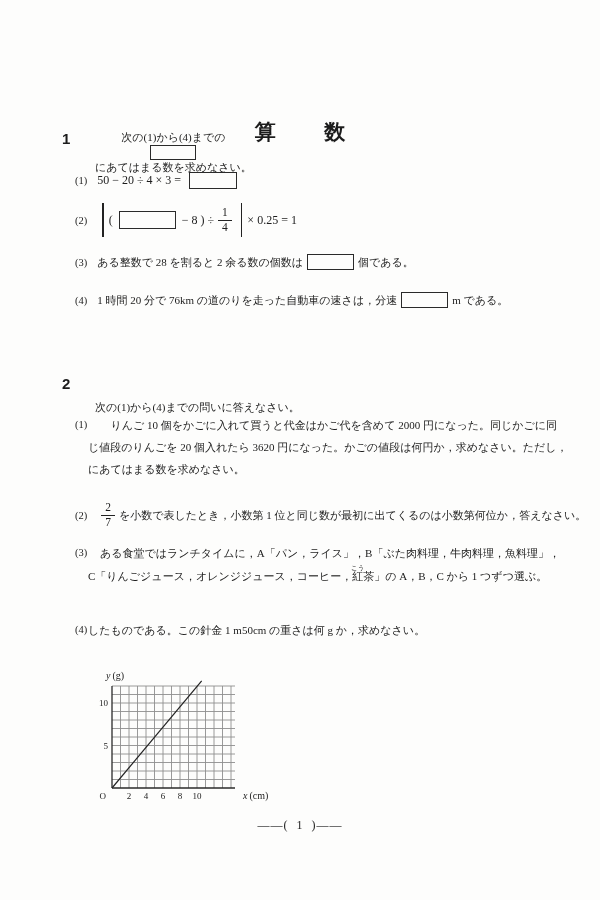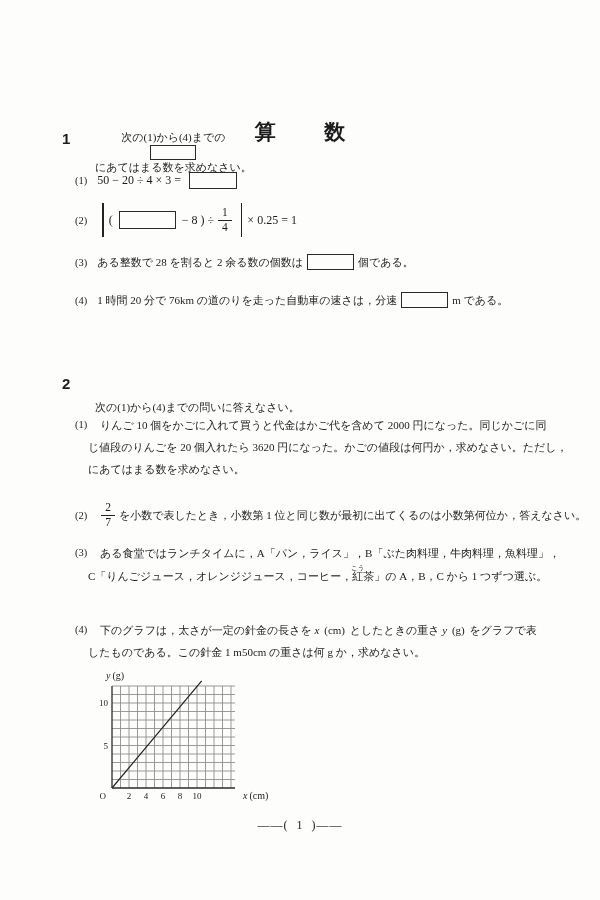--- a/index.html
+++ b/index.html
@@ -33,21 +33,21 @@
   .blank.b-q1{width:46px;height:15px;margin-left:8px;}
   .blank.b-q2{width:55px;height:16px;margin:0 6px;}
   .blank.b-small{width:45px;height:14px;margin:0 4px;}
 
   
   .q{position:absolute;}
   .qlabel{position:absolute;left:0;top:0;font-size:10.5px;line-height:22px;}
   .qbody{margin-left:13px;}
   .p{font-size:11px;line-height:22px;}
   .p .line{white-space:nowrap;}
-  .p .l1{text-indent:12px;}
+  .p .l1{text-indent:12px;text-align:center;}
 
   .formula-row{display:flex;align-items:center;white-space:nowrap;font-size:12px;}
   .formula-row .qlabel-inline{font-size:10.5px;margin-right:10px;}
   .vbar{display:inline-block;width:1.5px;height:34px;background:#222;margin:0 5px;}
   .frac{display:inline-block;text-align:center;font-size:11.5px;line-height:1.15;vertical-align:middle;margin:0 4px;}
   .frac .num{display:block;padding:0 4px;border-bottom:1px solid #222;}
   .frac .den{display:block;padding:0 4px;}
 
   ruby{ruby-position:over;}
   rt{font-size:6.5px;letter-spacing:0;}
@@ -141,21 +141,20 @@
   <span class="qlabel">(3)</span>
   <div class="qbody p">
     <div class="line l1">ある食堂ではランチタイムに，A「パン，ライス」，B「ぶた肉料理，牛肉料理，魚料理」，</div>
     <div class="line"><span>C「りんごジュース，オレンジジュース，コーヒー，</span><ruby><span>紅</span><rt>こう</rt></ruby><span>茶」の A，B，C から 1 つずつ選ぶ。</span></div>
   </div>
 </div>
 
 <div class="q" style="left:75px;top:619px;">
   <span class="qlabel">(4)</span>
   <div class="qbody p">
-    <div class="line l1"><span>下のグラフは，太さが一定の針金の長さを</span>&nbsp;<span class="ital">x</span>&nbsp;<span class="unit">(cm)</span>&nbsp;<span>としたときの重さ</span>&nbsp;<span class="ital">y</span>&nbsp;<span class="unit">(g)</span>&nbsp;<span>をグラフで表</span></div>
     <div class="line">したものである。この針金 1 m50cm の重さは何 g か，求めなさい。</div>
   </div>
 </div>
 
 <div class="abs graph-wrap">
   <svg width="210" height="136" viewBox="0 0 210 136">
       <line x1="32.5" y1="120" x2="32.5" y2="18" class="grid"></line>
       <line x1="41" y1="120" x2="41" y2="18" class="grid"></line>
       <line x1="49.5" y1="120" x2="49.5" y2="18" class="grid"></line>
       <line x1="58" y1="120" x2="58" y2="18" class="grid"></line>

